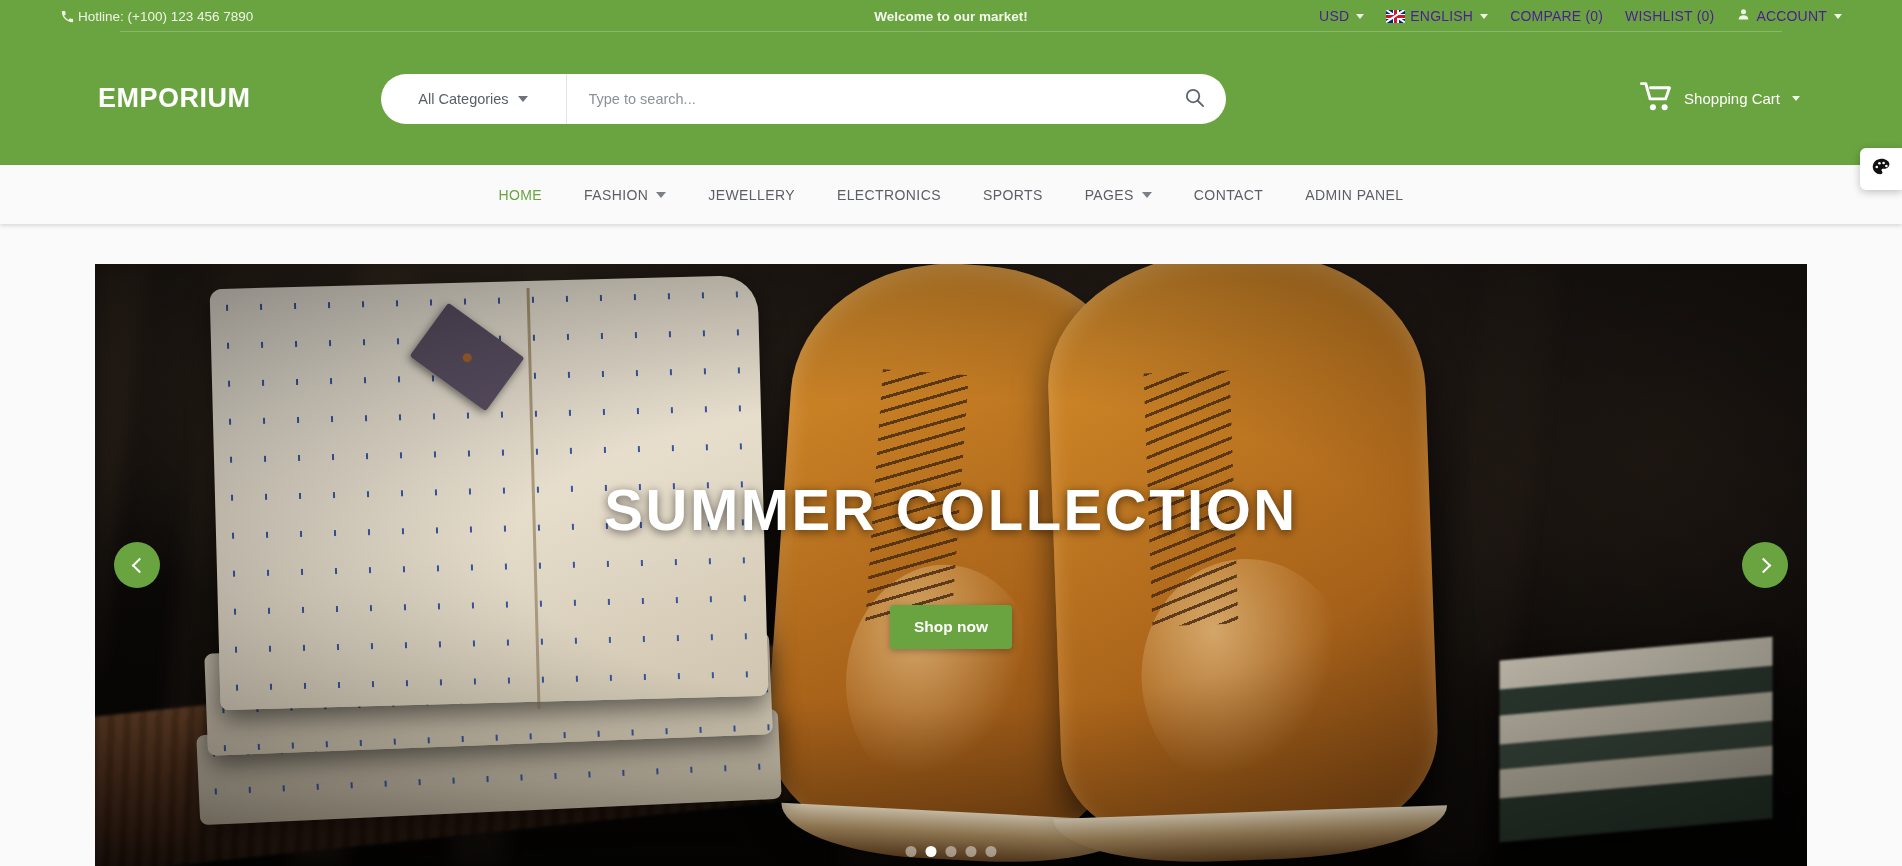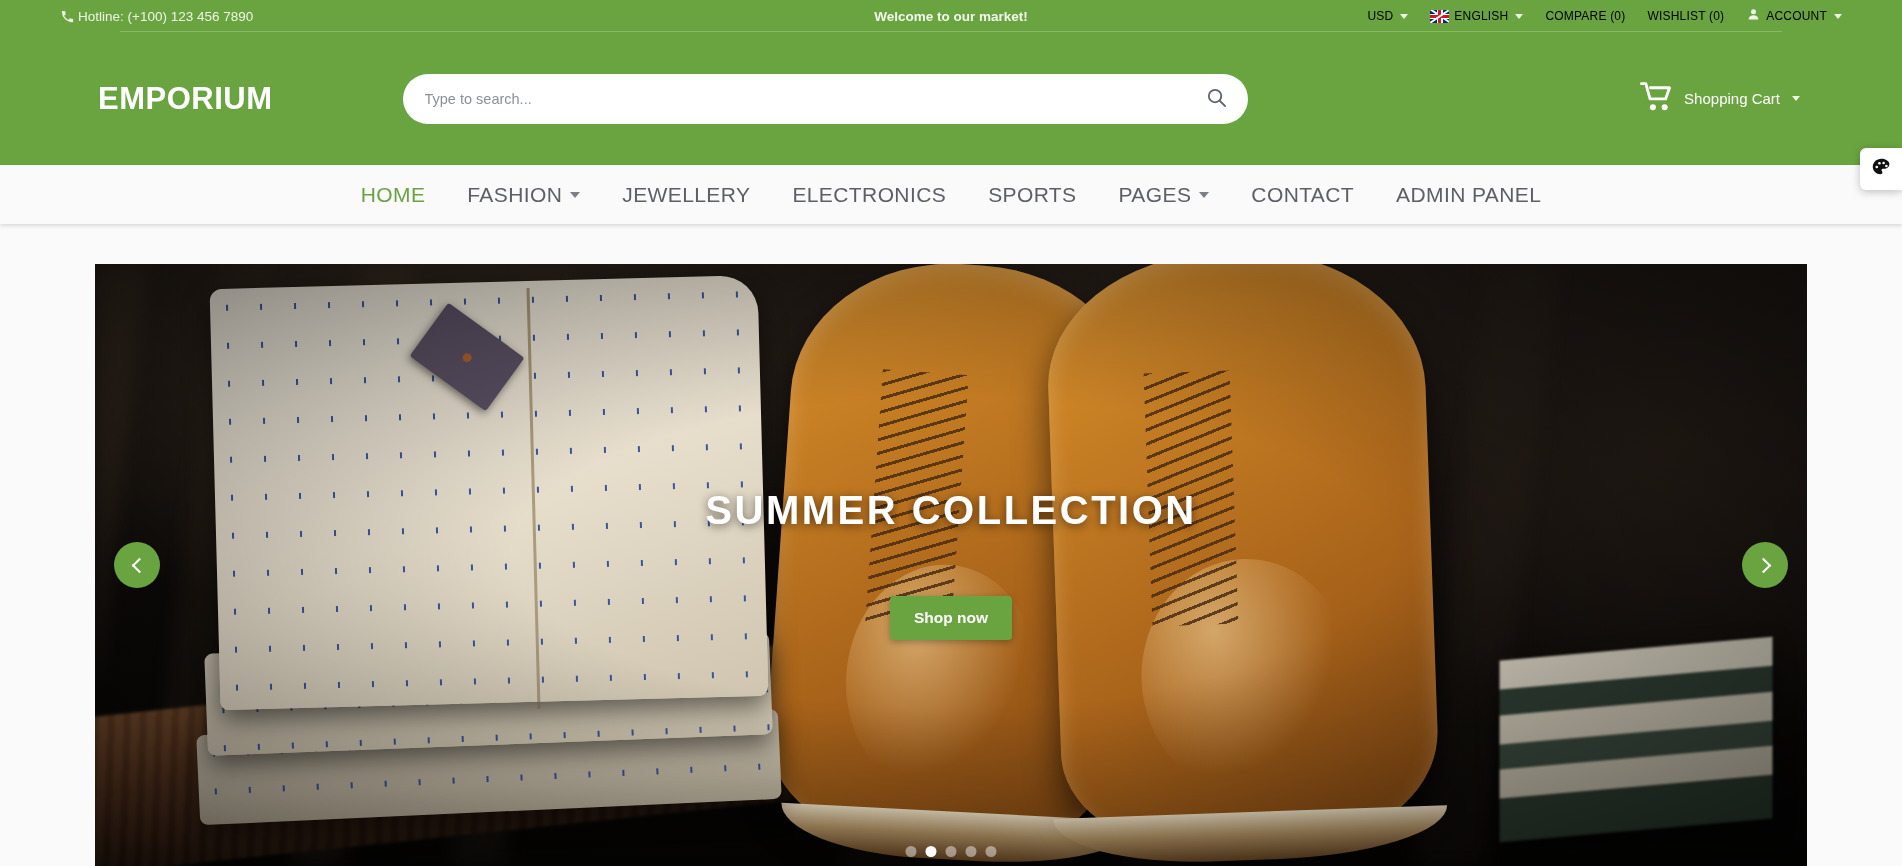--- a/index.html
+++ b/index.html
@@ -49,22 +49,22 @@
     margin-left: auto;
     display: flex;
     align-items: center;
     gap: 22px;
     white-space: nowrap;
   }
   .top-link {
     display: flex;
     align-items: center;
     gap: 5px;
-    color: #000000;
-    font-size: 12px;
+    color: #4c1d95;
+    font-size: 14px;
     cursor: pointer;
     letter-spacing: .2px;
   }
   .caret {
     width: 0; height: 0;
     border-left: 4.5px solid transparent;
     border-right: 4.5px solid transparent;
     border-top: 5px solid #eef5e6;
     display: inline-block;
     margin-left: 2px;
@@ -111,21 +111,21 @@
   }
   .header-inner {
     width: 1782px;
     margin: 0 auto;
     display: flex;
     align-items: center;
     height: 100%;
   }
   .logo {
     color: #fff;
-    font-size: 31px;
+    font-size: 27px;
     font-weight: bold;
     letter-spacing: .5px;
     font-family: "Liberation Sans", sans-serif;
     margin-left: 38px;
     cursor: pointer;
     white-space: nowrap;
     text-align: right;
   }
   .searchwrap {
     margin-left: 130px;
@@ -201,21 +201,21 @@
     display: flex;
     align-items: center;
     gap: 0;
     list-style: none;
   }
   .nav-item {
     display: flex;
     align-items: center;
     gap: 8px;
     padding: 0 21px;
-    font-size: 21px;
+    font-size: 14px;
     color: #5c5f66;
     letter-spacing: .4px;
     cursor: pointer;
     white-space: nowrap;
   }
   .nav-item.active { color: #6aa440; }
   .caret-nav {
     width: 0; height: 0;
     border-left: 5px solid transparent;
     border-right: 5px solid transparent;
@@ -407,21 +407,21 @@
     inset: 0;
     display: flex;
     flex-direction: column;
     align-items: center;
     justify-content: center;
     text-align: center;
     z-index: 2;
   }
   .hero-title {
     color: #fff;
-    font-size: 40px;
+    font-size: 58px;
     font-weight: bold;
     letter-spacing: 2.5px;
     text-shadow: 0 2px 10px rgba(0,0,0,.55);
     line-height: 1;
   }
   .hero-sub {
     color: #f4f4f4;
     font-size: 40px;
     font-weight: 300;
     margin-top: 29px;
@@ -551,20 +551,24 @@
     </div>
     <div class="topbar-rule"></div>
   </div>
 </div>
 
 <div class="header">
   <div class="header-inner">
     <div class="logo">EMPORIUM</div>
 
     <div class="searchwrap">
+      <div class="cat-select">
+        <span>All Categories</span>
+        <span class="caret-dark"></span>
+      </div>
       <input class="search-input" type="text" placeholder="Type to search..." style="">
       <button class="search-btn">
         <span>
           <svg width="23" height="23" viewBox="0 0 24 24" fill="none" stroke="#5c6470" stroke-width="1.9">
             <circle cx="10.5" cy="10.5" r="6.5"></circle>
             <line x1="15.4" y1="15.4" x2="21" y2="21" stroke-linecap="round"></line>
           </svg>
         </span>
       </button>
     </div>

